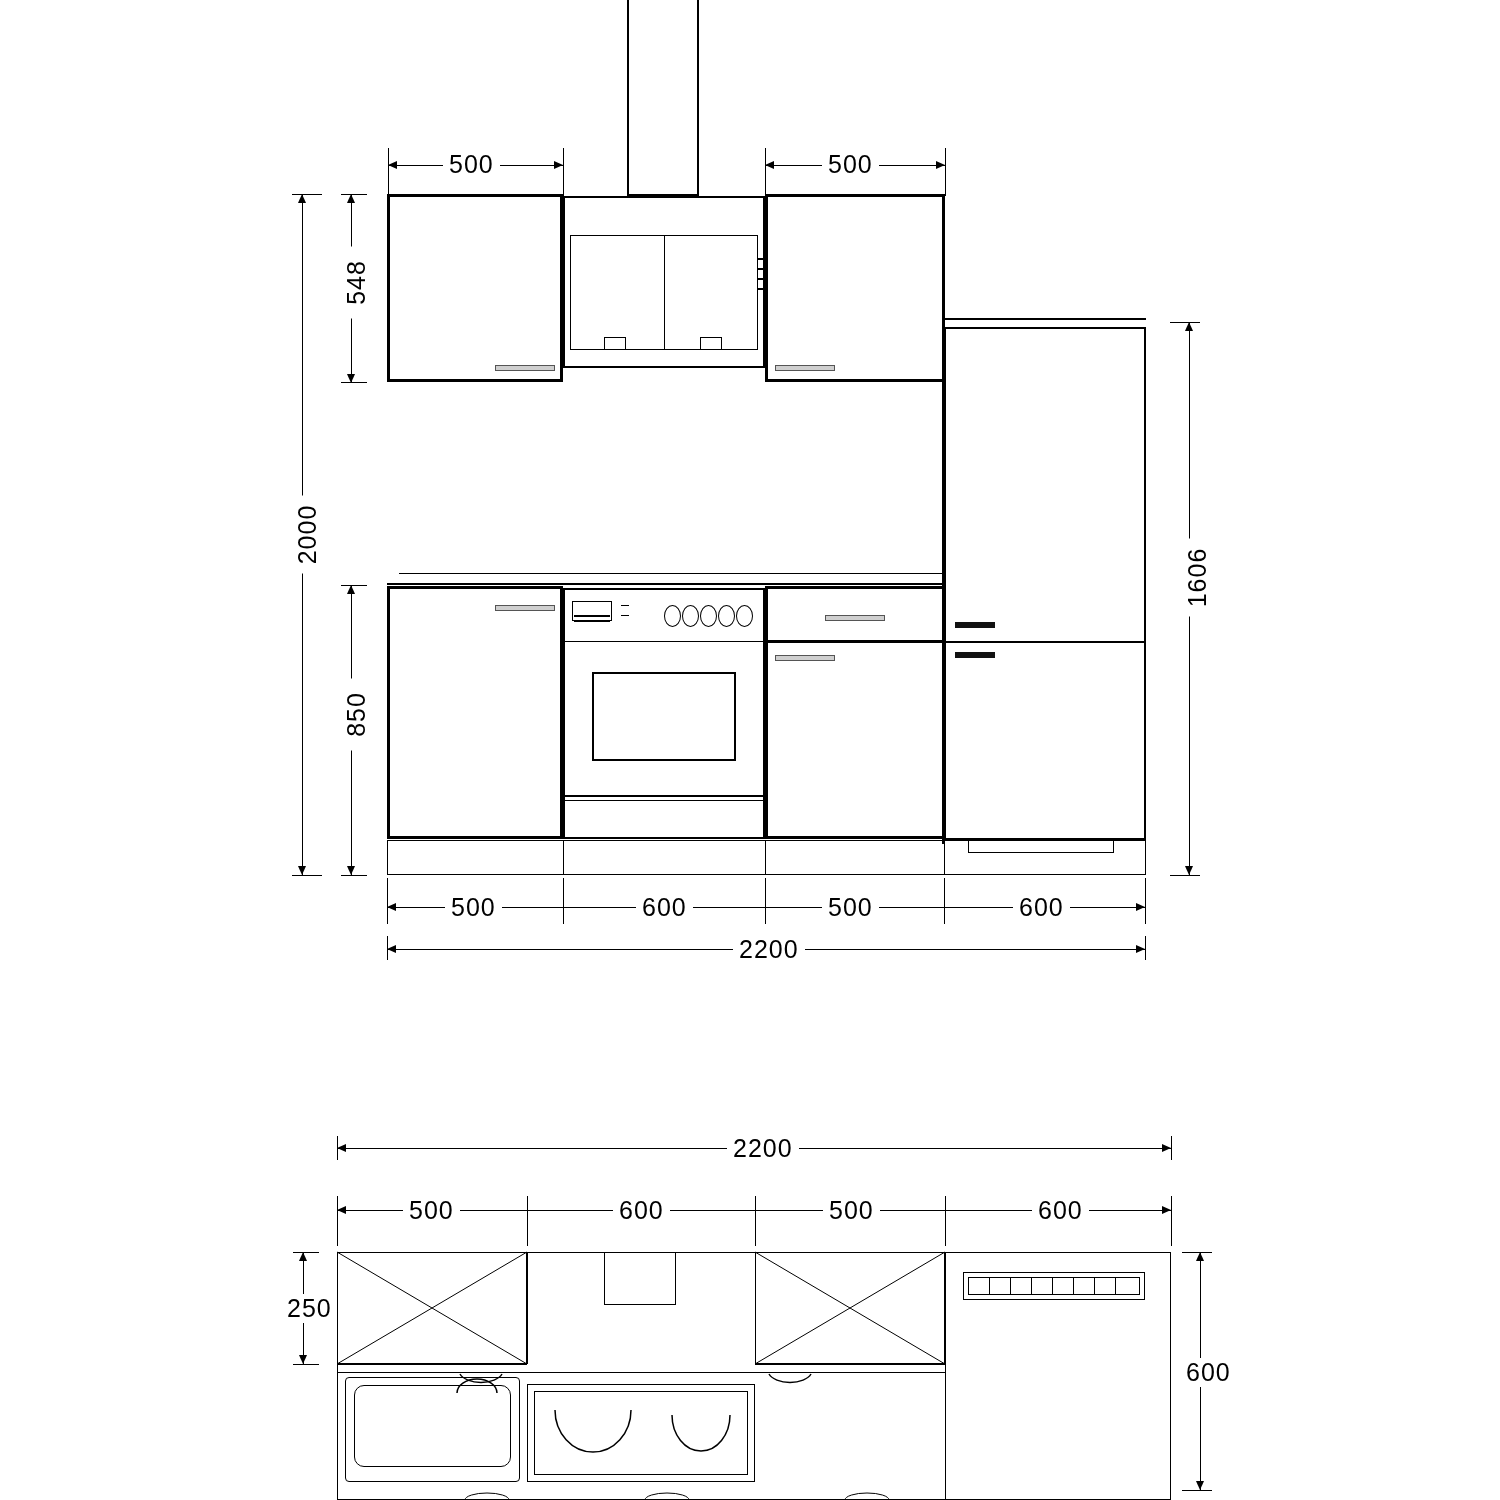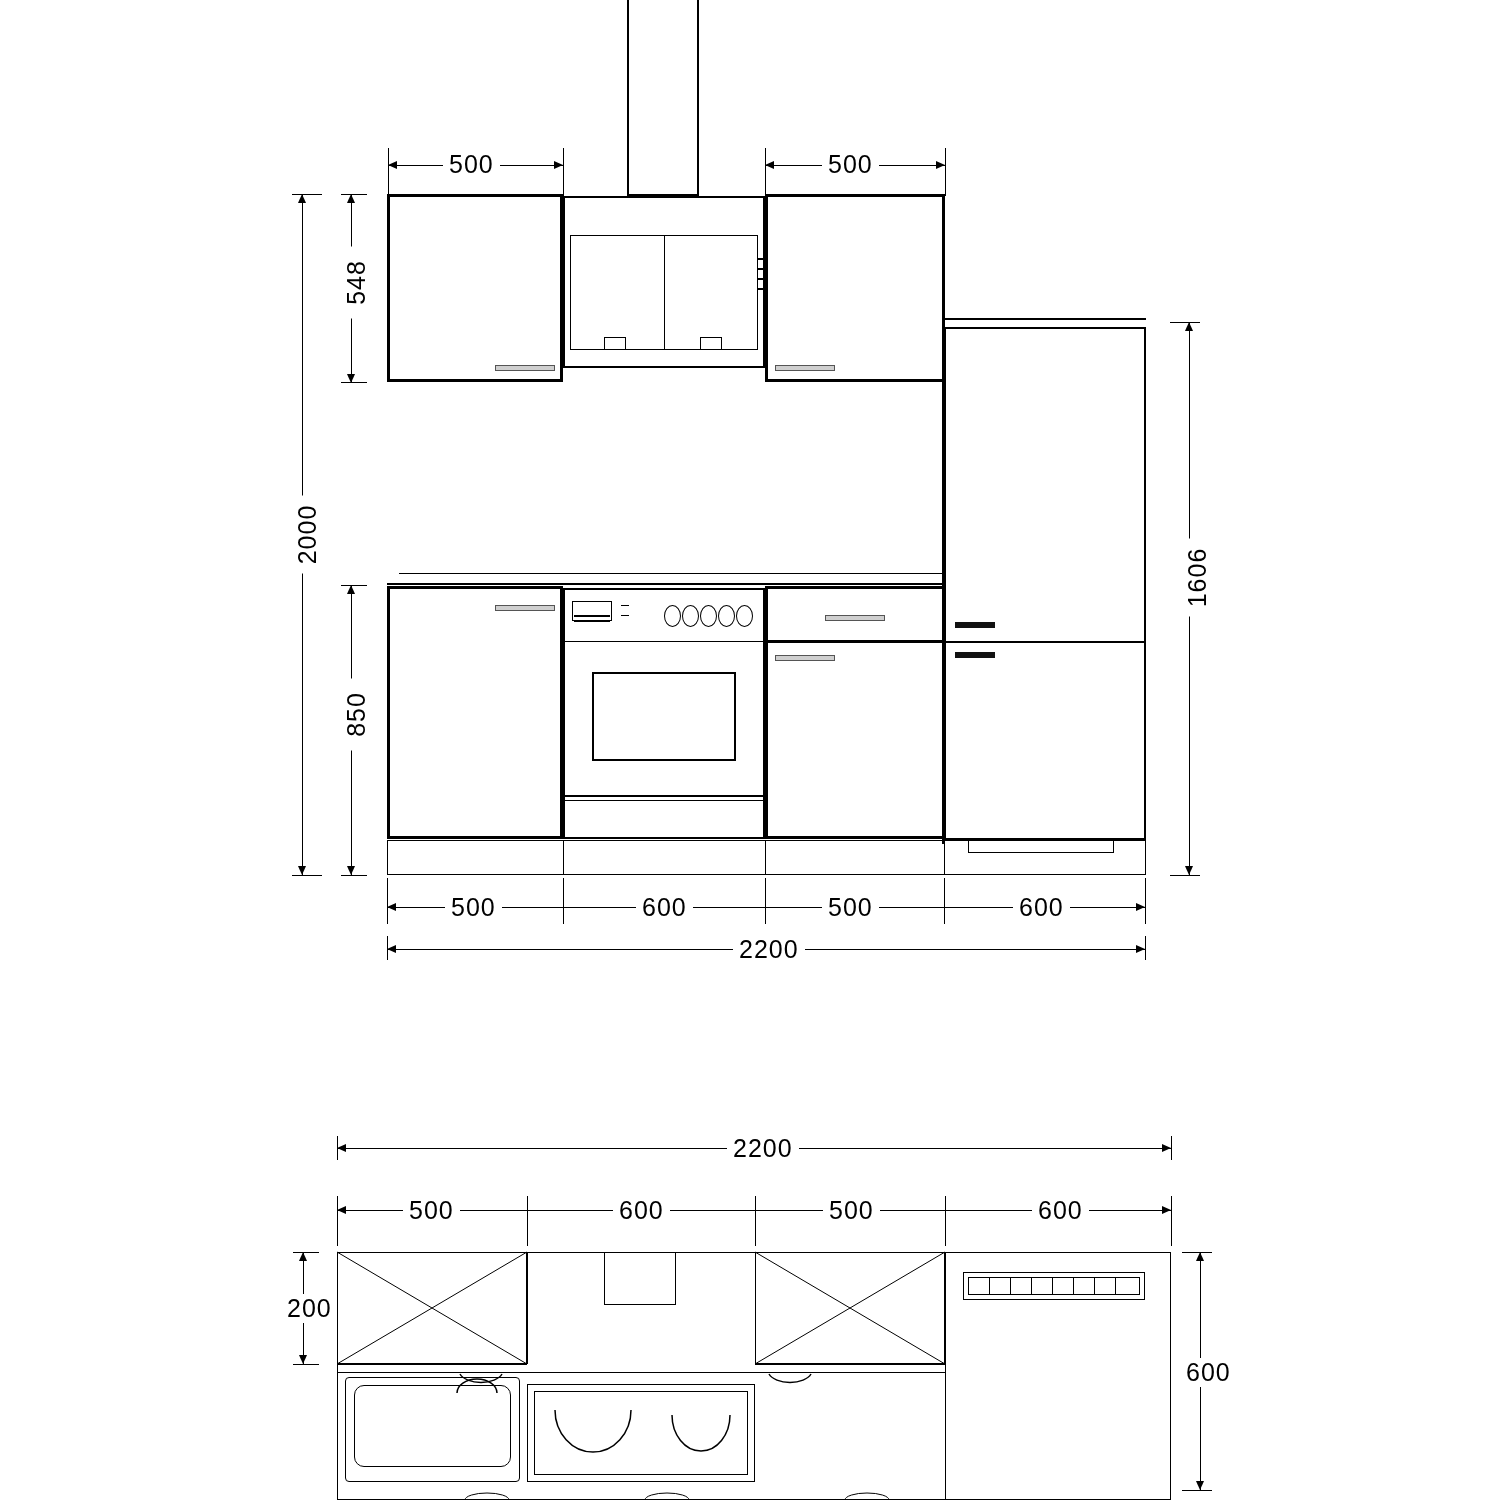--- a/index.html
+++ b/index.html
@@ -181,21 +181,21 @@
   <div class="dimtxt" style="left:403px;top:1196px;">500</div>
   <div class="dimtxt" style="left:613px;top:1196px;">600</div>
   <div class="dimtxt" style="left:823px;top:1196px;">500</div>
   <div class="dimtxt" style="left:1032px;top:1196px;">600</div>
 
   <div class="ln vl" style="left:303px;top:1252px;height:112px;"></div>
   <div class="arrowU" style="left:299px;top:1252px;"></div>
   <div class="arrowD" style="left:299px;top:1355px;"></div>
   <div class="ln hl" style="left:293px;top:1252px;width:26px;"></div>
   <div class="ln hl" style="left:293px;top:1364px;width:26px;"></div>
-  <div class="dimtxt" style="left:281px;top:1294px;">200</div>
+  <div class="dimtxt" style="left:281px;top:1294px;">250</div>
 
   <div class="ln vl" style="left:1200px;top:1252px;height:238px;"></div>
   <div class="arrowU" style="left:1196px;top:1252px;"></div>
   <div class="arrowD" style="left:1196px;top:1481px;"></div>
   <div class="ln hl" style="left:1182px;top:1252px;width:30px;"></div>
   <div class="ln hl" style="left:1182px;top:1490px;width:30px;"></div>
   <div class="dimtxt" style="left:1180px;top:1358px;">600</div>
 
   <div class="box" style="left:337px;top:1252px;width:834px;height:248px;"></div>
 

